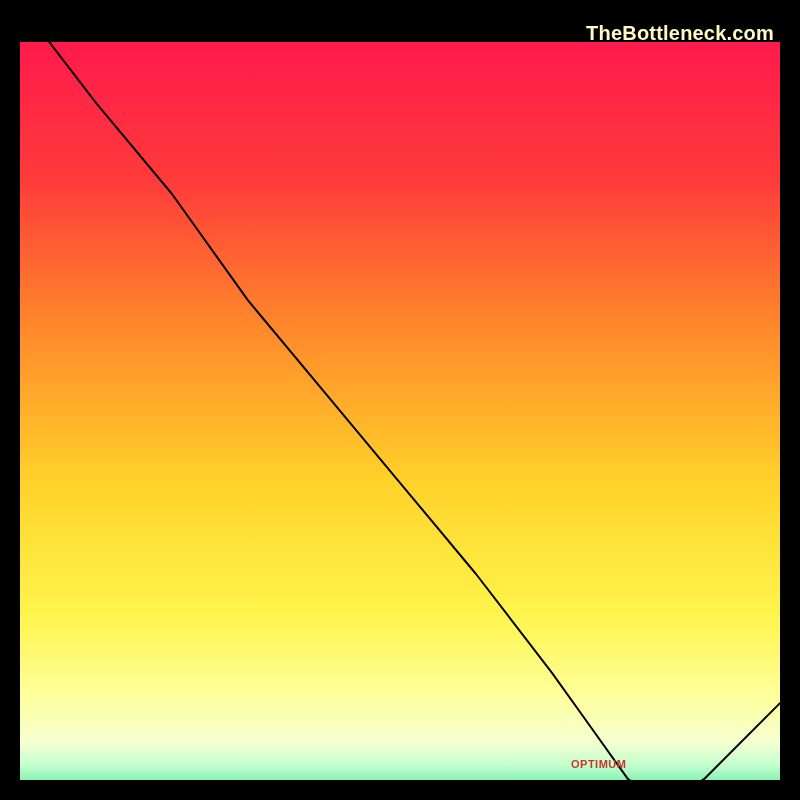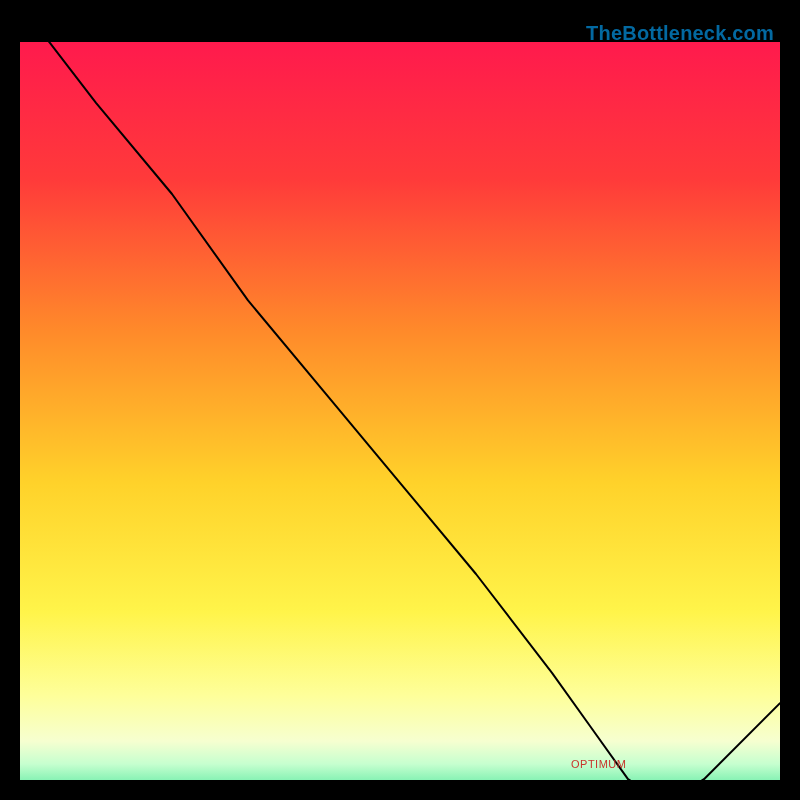--- a/index.html
+++ b/index.html
@@ -18,39 +18,39 @@
     width: 760px;
     height: 760px;
     background: #000;
   }
   .watermark {
     position: absolute;
     right: 6px;
     top: 2px;
     font-size: 20px;
     font-weight: 600;
-    color: #0369a1;
+    color: #fef9c3;
     letter-spacing: 0.2px;
   }
   .plot {
     position: absolute;
     left: 0;
     top: 22px;
     width: 760px;
     height: 738px;
     overflow: hidden;
   }
   .gradient {
     position: absolute;
     inset: 0;
   }
   .bottom-label {
     position: absolute;
     font-size: 11px;
-    font-weight: 400;
+    font-weight: 700;
     color: #c8352c;
     letter-spacing: 0.5px;
     white-space: nowrap;
   }
   svg.curve {
     position: absolute;
     inset: 0;
   }
 </style>
 </head>

